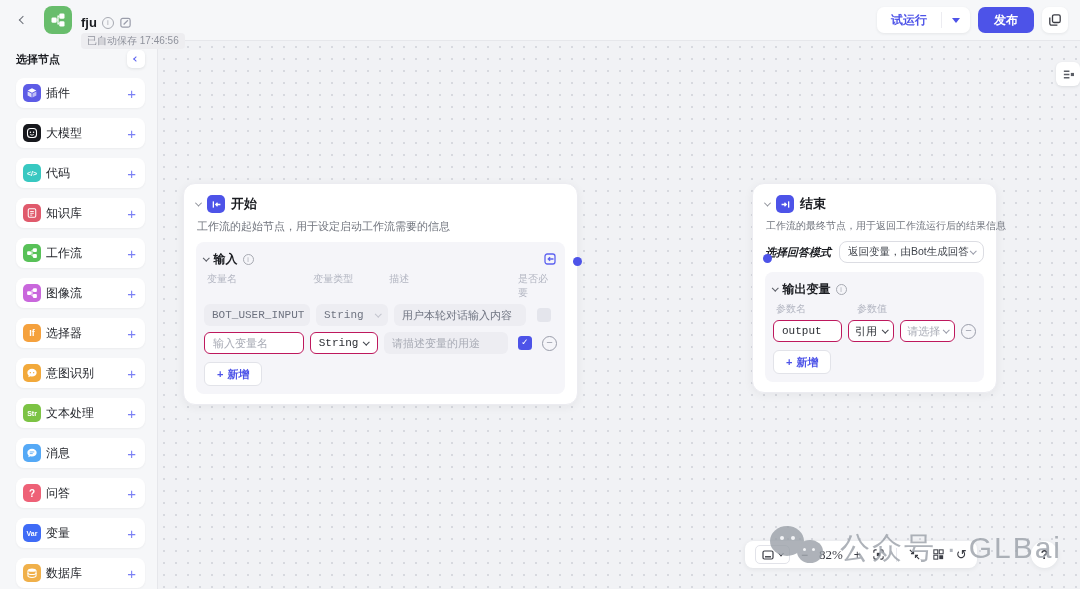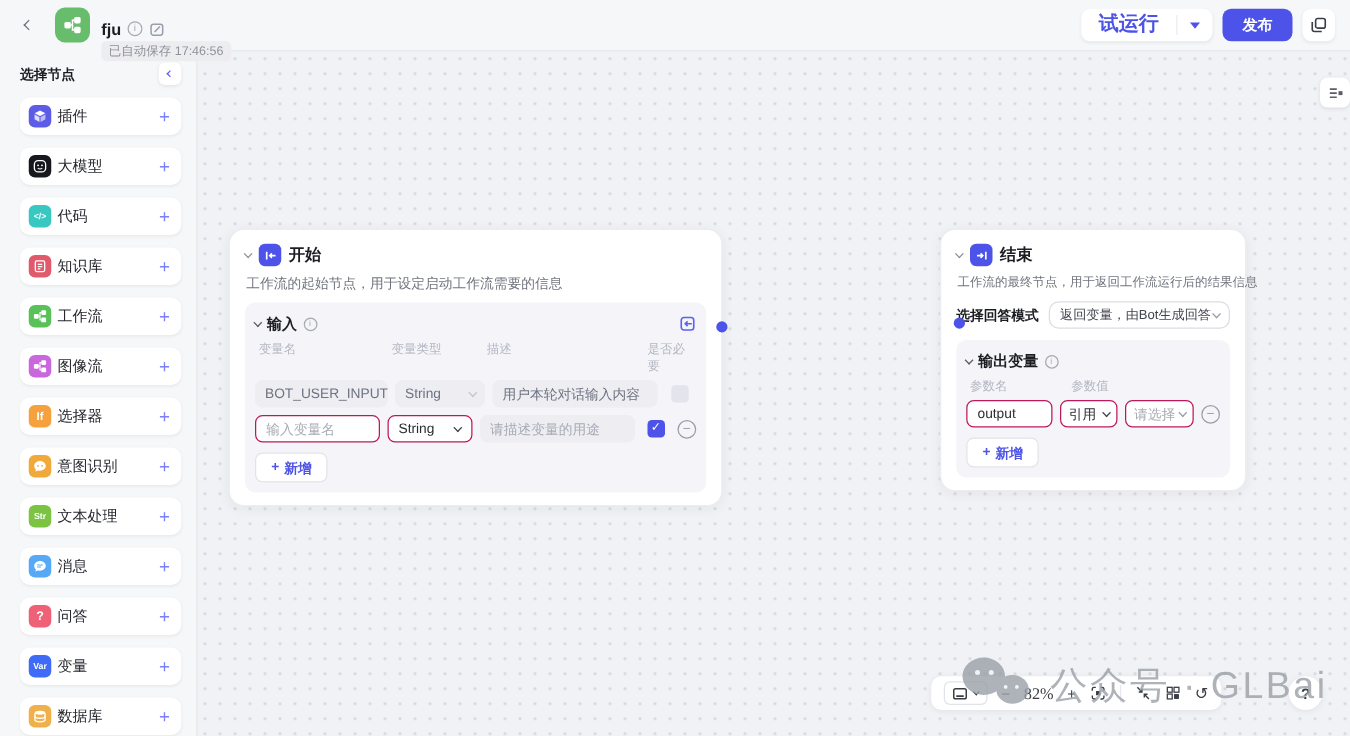--- a/index.html
+++ b/index.html
@@ -13,21 +13,21 @@
   .chev.down { transform:rotate(45deg) translate(-1px,-1px); }
   .chev.left { transform:rotate(135deg); }
   .app-icon { width:28px; height:28px; border-radius:8px; background:#68bd6c; display:flex; align-items:center; justify-content:center; margin-left:10px; }
   .title-block { margin-left:9px; }
   .title-row { display:flex; align-items:center; gap:5px;margin-top:24px; }
   .wf-title { font-size:13px; font-weight:bold; color:#1b1d22; }
   .info-icon { width:12px; height:12px; border:1px solid #a7aab2; border-radius:50%; color:#a7aab2; font-size:8px; line-height:10px; text-align:center; font-style:normal; }
   .autosave { display:inline-block; margin-top:2px; font-size:10px; color:#8f929c; background:#ededf0; border-radius:4px; padding:1px 6px; }
   .header-right { margin-left:auto; display:flex; align-items:center; gap:8px; }
   .run-split { display:flex; align-items:center; height:26px; background:#fff; border-radius:7px; box-shadow:0 1px 3px rgba(31,35,41,.08); overflow:hidden; }
-  .run-main { padding:0 14px; font-size:16px; font-weight:bold; color:#4d53e8; line-height:26px; cursor:pointer; }
+  .run-main { padding:0 14px; font-size:12px; font-weight:bold; color:#4d53e8; line-height:26px; cursor:pointer; }
   .run-divider { width:1px; height:16px; background:#ececf1; }
   .run-caret { padding:0 10px; cursor:pointer; display:flex; align-items:center; }
   .caret-tri { width:0; height:0; border-left:4.5px solid transparent; border-right:4.5px solid transparent; border-top:5.5px solid #4d53e8; }
   .publish-btn { height:26px; padding:0 16px; border-radius:7px; background:#4d53e8; color:#fff; font-size:12px; font-weight:bold; line-height:26px; cursor:pointer; }
   .icon-btn { width:26px; height:26px; border-radius:7px; background:#fff; box-shadow:0 1px 3px rgba(31,35,41,.08); display:flex; align-items:center; justify-content:center; cursor:pointer; }
 
   
   .sidebar { position:absolute; left:0; top:40px; width:157px; bottom:0; padding:10px 12px 0 16px; z-index:20; }
   .sidebar-head { display:flex; align-items:center; justify-content:space-between; margin-bottom:10px; }
   .sidebar-title { font-size:11px; font-weight:bold; color:#1b1d22; }
@@ -55,34 +55,34 @@
   .node-title { font-size:13px; font-weight:bold; color:#1b1d22; }
   .node-subtitle { font-size:11px; color:#70747d; margin:6px 0 8px 1px; white-space:nowrap; }
   .end-node .node-subtitle { font-size:10px; }
   .inner-section { background:#f5f5f9; border-radius:8px; padding:8px; }
   .sec-head { display:flex; align-items:center; gap:5px; height:18px; }
   .sec-title { font-size:12px; font-weight:bold; color:#1b1d22; }
   .sec-head .chev { width:4.5px; height:4.5px; color:#5b5e66; }
   .sec-head .info-icon { width:11px; height:11px; font-size:7px; line-height:9px; }
   .import-icon { margin-left:auto; cursor:pointer; display:flex; }
   .col-labels { display:flex; font-size:10px; color:#b3b6c2; margin:4px 0 4px; }
-  .field-row { display:flex; align-items:center; gap:6px; margin-bottom:6px; }
+  .field-row { display:flex; align-items:center; gap:6px; margin-bottom:6px;font-family:Liberation Mono, monospace; }
   .fld { height:22px; border-radius:6px; font-size:11px; display:flex; align-items:center; padding:0 8px; }
   .fld.dis { background:#ededf2; color:#6e7380; }
   .fld.lite { background:#ededf2; color:#a8abb5; }
   .fld.live { background:#fff; border:1px solid #be185d; color:#2a2d33; }
   .fld .ph { color:#a8abb5; }
   .fld .chev { margin-left:auto; width:4.5px; height:4.5px; color:#9a9daa; }
   .fld.dis .chev { color:#c3c5ce; }
   .checkbox { width:14px; height:14px; border-radius:3.5px; background:#e4e5ec; flex:none; }
   .checkbox.checked { background:#4d53e8; color:#fff; font-size:10px; line-height:14px; text-align:center; }
   .remove-btn { width:15px; height:15px; border:1.2px solid #9a9daa; border-radius:50%; color:#9a9daa; font-size:11px; line-height:12px; text-align:center; cursor:pointer; flex:none; }
   .add-btn { display:inline-flex; align-items:center; gap:4px; height:24px; padding:0 12px; background:#fff; border:1px solid #e2e3e9; border-radius:6px; color:#4d53e8; font-size:11px; font-weight:bold; cursor:pointer; margin-top:2px; }
   .answer-row { display:flex; align-items:center; gap:8px; margin-bottom:9px; }
-  .answer-label { font-size:11px; font-weight:bold; color:#1b1d22; flex:none; }
+  .answer-label { font-size:11px; font-weight:bold; color:#1b1d22; flex:none;font-style:italic; }
   .answer-select { flex:1; height:22px; border:1px solid #dcdde3; border-radius:8px; background:#fff; display:flex; align-items:center; padding:0 8px; font-size:10.5px; color:#41454d; cursor:pointer; }
   .answer-select .chev { margin-left:auto; width:4.5px; height:4.5px; color:#9a9daa; }
   .port { position:absolute; width:9px; height:9px; border-radius:50%; background:#4d53e8; z-index:4; }
 
   
   .toolbar { position:absolute; left:745px; top:541px; height:27px; display:flex; align-items:center; gap:11px; background:#fff; border-radius:8px; padding:0 10px; box-shadow:0 1px 5px rgba(31,35,41,.08); z-index:6; color:#3b3d45; }
   .minimap-btn { display:flex; align-items:center; gap:5px; height:19px; padding:0 6px; border:1px solid #e2e3e9; border-radius:5px; cursor:pointer; }
   .minimap-btn .chev { width:4px; height:4px; color:#3b3d45; }
   .tb-txt { font-size:12px; cursor:pointer; user-select:none; }
   .zoom-level { font-size:13px; color:#3b3d45;font-family:Liberation Serif, serif; }

